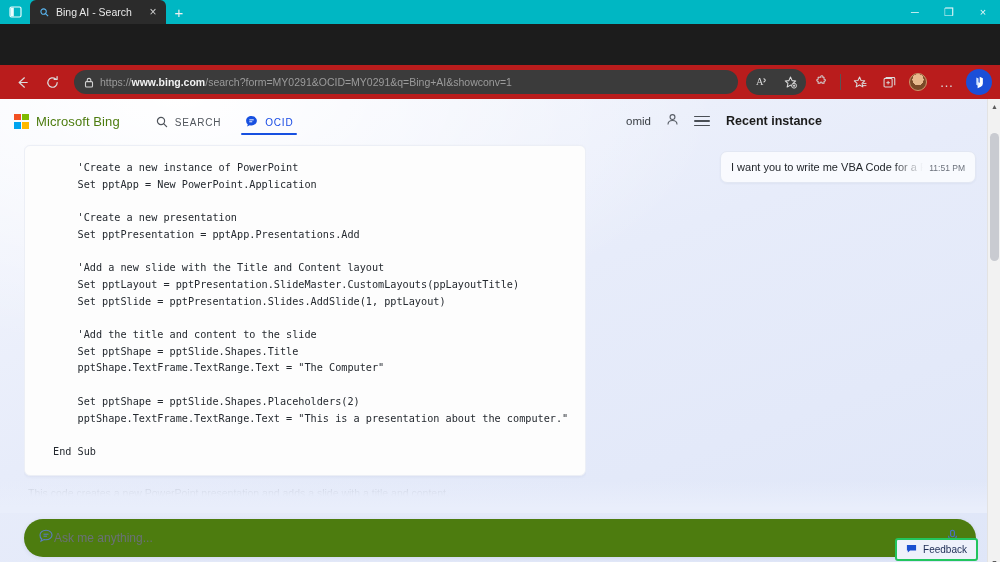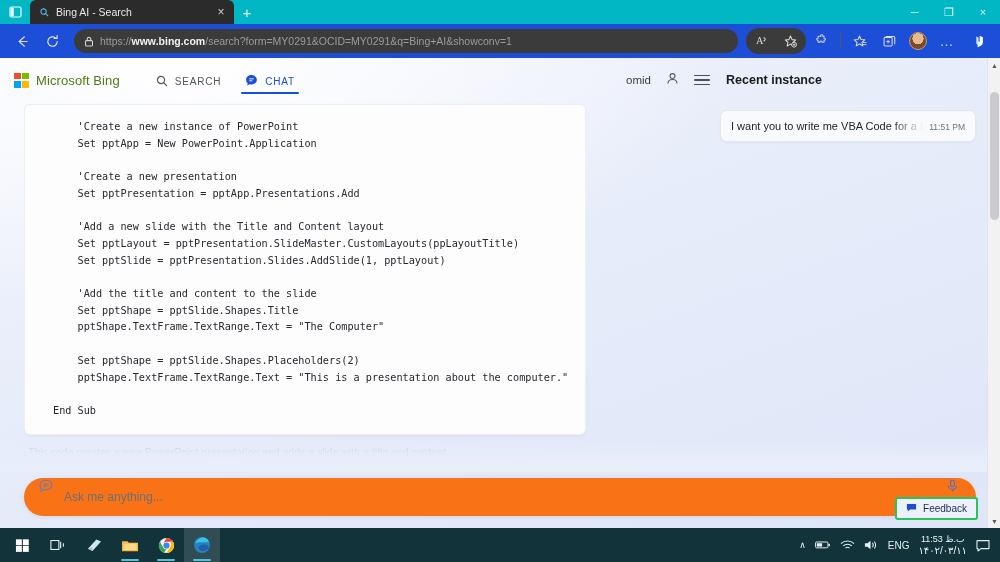--- a/index.html
+++ b/index.html
@@ -14,21 +14,21 @@
   .titlebar {
     height: 24px; background: #00b7c3;
     display: flex; align-items: flex-end; position: relative;
   }
   .tab-strip-icon {
     width: 30px; height: 24px;
     display: flex; align-items: center; justify-content: center;
   }
   .tab-strip-icon svg { display:block; }
   .tab {
-    height: 24px; width: 204px; background: #2b2b2b;
+    height: 24px; width: 136px; background: #2b2b2b;
     border-radius: 6px 6px 0 0;
     display: flex; align-items: center; gap: 6px;
     padding: 0 6px 0 8px;
   }
   .tab-fav { width: 12px; height: 12px; flex: 0 0 12px; display:flex; align-items:center; justify-content:center;}
   .tab-title {
     color: #e8e8e8; font-size: 10.5px; flex: 1;
     white-space: nowrap; overflow: hidden; text-overflow: ellipsis;
   }
   .tab-close { color: #d0d0d0; font-size: 12px; line-height: 1; width:14px; text-align:center; }
@@ -41,22 +41,22 @@
     display: flex; align-items: center;
   }
   .win-btn {
     width: 34px; height: 24px; display: flex;
     align-items: center; justify-content: center;
     color: #eaf7f8; font-size: 11px;
   }
 
   
   .toolbar {
-    height: 34px; background: #1d4ed8;
-    display: flex; align-items: center; padding: 0 8px; gap: 2px;
+    height: 34px; background: #b91c1c;
+    display: flex; align-items: center; padding: 0 8px; gap: 2px; margin-top: 41px;
   }
   .tb-icon {
     width: 28px; height: 26px; border-radius: 4px;
     display: flex; align-items: center; justify-content: center;
     color: #d8d8d8; flex: 0 0 auto;
   }
   .omnibox {
     flex: 1; height: 24px; background: #3b3b3b; border-radius: 12px;
     display: flex; align-items: center; gap: 6px;
     padding: 0 10px; margin: 0 6px; min-width: 0;
@@ -191,23 +191,23 @@
     background: linear-gradient(180deg, rgba(233,238,251,0) 0%, #e9eefb 85%);
     pointer-events: none;
   }
   .new-topic {
     position: relative; display: flex; align-items: center; gap: 8px;
     background: #1350e0; color: #fff; border-radius: 20px;
     height: 36px; padding: 0 16px 0 13px; font-size: 12px; font-weight: 700;
     box-shadow: 0 1px 4px rgba(20,60,180,.28);
   }
   .composer {
-    position: relative; flex: 1; height: 38px; background: #f97316;
-    border-radius: 19px; display: flex; 
-    padding: 0 16px 0 14px; gap: 10px;
+    position: relative; flex: 1; height: 38px; background: #4d7c0f;
+    border-radius: 19px; display: flex; align-items: center;
+    padding: 0 16px 0 14px; 
     box-shadow: 0 1px 4px rgba(40,60,120,.10);
   }
   .composer-input {
     flex: 1; border: none; outline: none; background: transparent;
     font-family: "Liberation Sans", sans-serif; font-size: 12px; color: #23272c;
   }
   .composer-input::placeholder { color: #6a7078; }
 
   
   .feedback {
@@ -378,21 +378,21 @@
         <span>SEARCH</span>
       </div>
       <div class="hdr-tab active">
         <span>
           <svg width="13" height="13" viewBox="0 0 14 14">
               <path d="M7 1.2c3.2 0 5.8 2.2 5.8 5s-2.6 5-5.8 5a7 7 0 0 1-1.8-.23L2.2 12.4l.8-2.3A4.8 4.8 0 0 1 1.2 6.2c0-2.8 2.6-5 5.8-5z" fill="#1750e0"></path>
               <line x1="4.6" y1="5.2" x2="9.4" y2="5.2" stroke="#fff" stroke-width="1"></line>
               <line x1="4.6" y1="7.3" x2="7.8" y2="7.3" stroke="#fff" stroke-width="1"></line>
             </svg>
         </span>
-        <span>CHAT</span>
+        <span>OCID</span>
       </div>
     </div>
     <div class="hdr-right">
       <span class="user-name">omid</span>
       <span>
         <svg width="15" height="15" viewBox="0 0 16 16">
             <circle cx="8" cy="5.4" r="2.6" fill="none" stroke="#585e66" stroke-width="1.2"></circle>
             <path d="M3.2 13.2c0-2.6 2.2-4.2 4.8-4.2s4.8 1.6 4.8 4.2" fill="none" stroke="#585e66" stroke-width="1.2"></path>
           </svg>
       </span>

